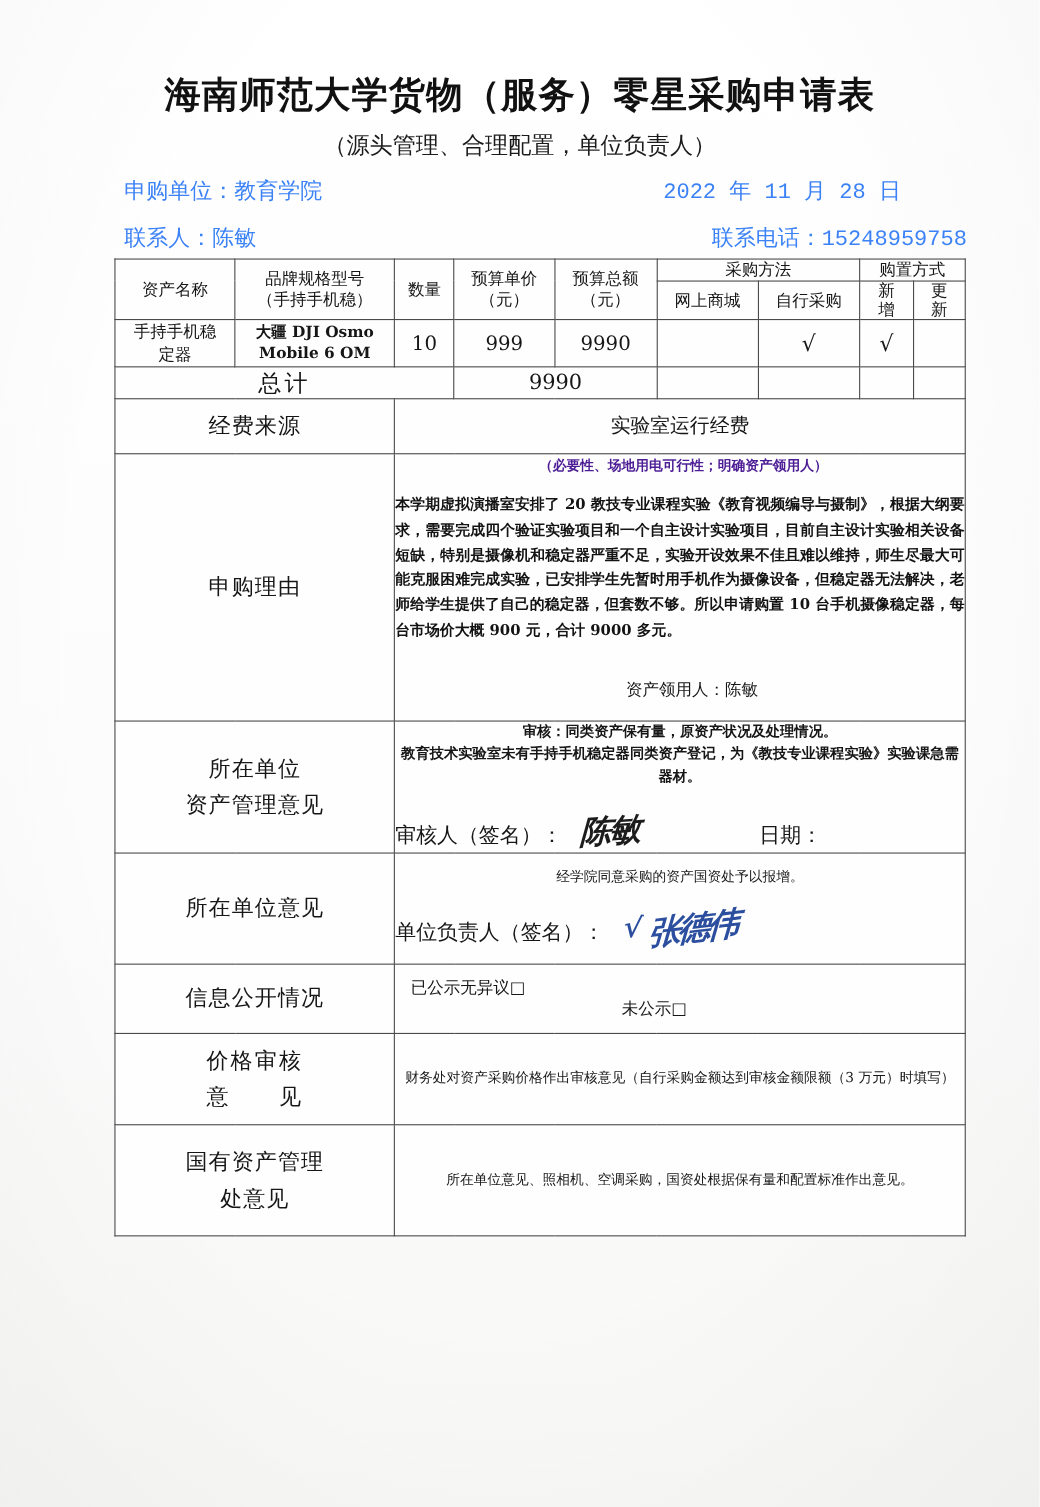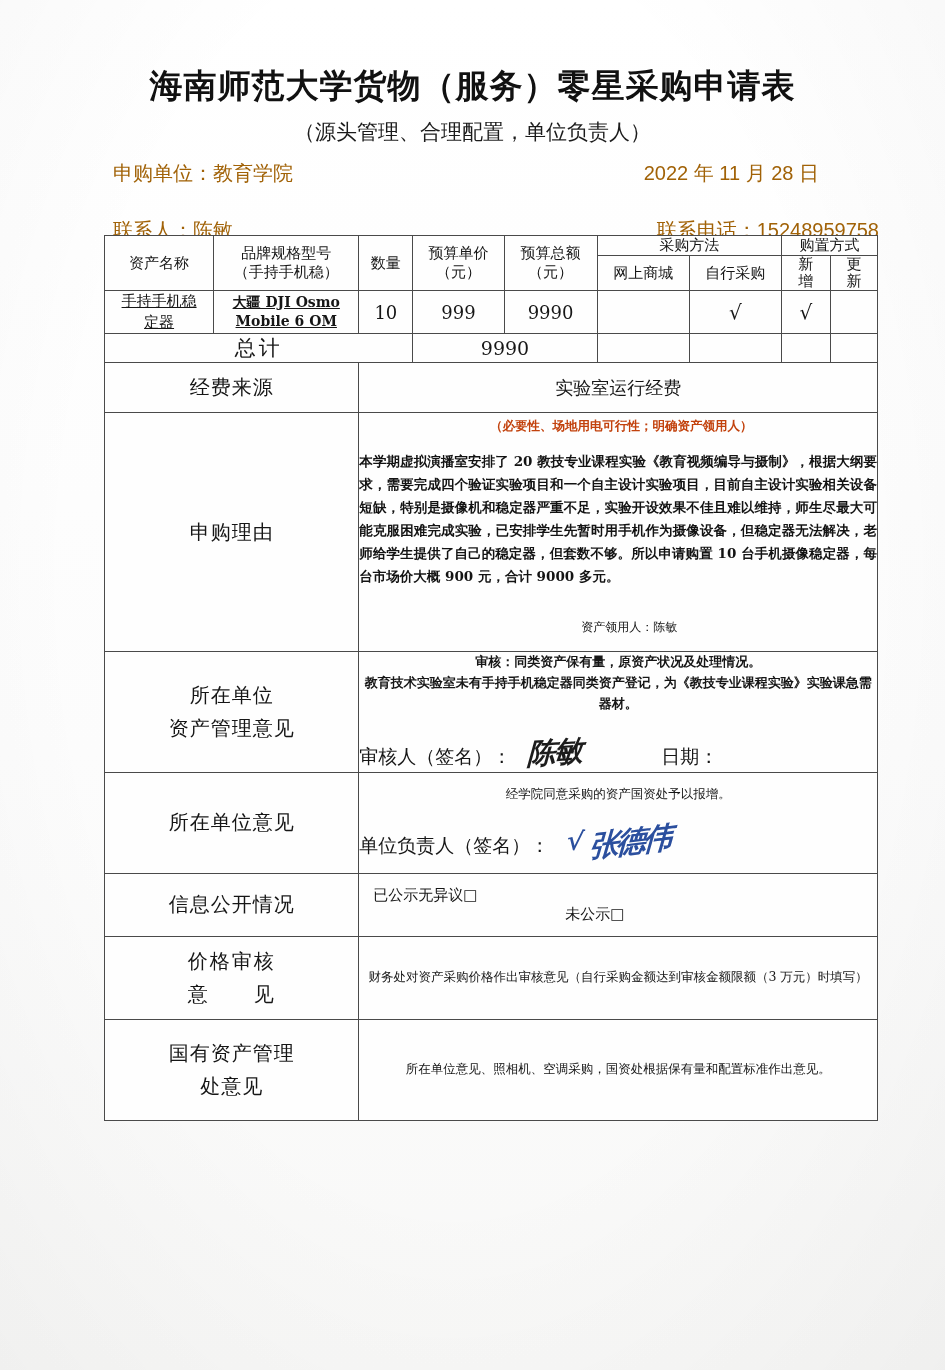--- a/index.html
+++ b/index.html
@@ -56,26 +56,26 @@
     color: #1b1b1b;
   }
 
   .meta-row {
     position: absolute;
     left: 113px;
     width: 768px;
     display: flex;
     justify-content: space-between;
     align-items: baseline;
-    font-family: Liberation Sans, sans-serif;
+    font-family: Liberation Mono, monospace;
     font-size: 20px;
-    color: #a16207;
+    color: #3b82f6;
   }
   .meta-row.r1 { top: 160px; }
-  .meta-row.r2 { top: 217px; }
+  .meta-row.r2 { top: 203px; }
   .meta-left  { white-space: nowrap; }
   .meta-right { white-space: nowrap; }
   .meta-row.r1 .meta-right { margin-right: 62px; }
   .meta-row.r2 .meta-right { margin-right: 2px; }
 
   
   .tbl {
     position: absolute;
     left: 104px;
     top: 235px;
@@ -103,21 +103,20 @@
     font-size: 15px;
     line-height: 1.15;
     letter-spacing: 0;
   }
   .hdr-cell .l2 { display: block; }
 
   .item-cell {
     font-size: 15px;
     line-height: 1.4;
     padding: 9px 3px;
-    text-decoration: underline;
   }
   .item-cell.model {
     font-size: 14px;
     font-weight: bold;
   }
   .num-cell {
     font-size: 18px;
     font-weight: bold;
   }
   .check-cell {
@@ -157,51 +156,52 @@
   }
   .sec-body.centerish {
     text-align: center;
     vertical-align: middle;
     font-size: 18px;
     padding: 10px;
   }
 
   .hint {
     font-size: 12.5px;
-    color: #c2410c;
+    color: #4c1d95;
     margin: 0 0 14px 6px;
     font-weight: bold;
   }
   .body-para {
     font-size: 13.5px;
     font-weight: bold;
     line-height: 1.70;
     text-align: justify;
     margin: 0;
     color: #131313;
   }
   .recipient-line {
-    font-size: 12px;
+    font-size: 15px;
     margin-top: 30px;
     margin-left: 22px;
     font-weight: normal;
   }
 
   .review-line {
     font-size: 13px;
     font-weight: bold;
     line-height: 1.6;
     margin: 0;
   }
   .sign-row {
     position: relative;
     margin-top: 26px;
     display: flex;
     align-items: flex-end;
     font-size: 19px;
+    gap: 29px;
   }
   .sign-row .lbl { white-space: nowrap; }
   .sign-row .date-lbl {
     margin-left: 150px;
     white-space: nowrap;
   }
 
   
   .hand {
     font-family: "DejaVu Serif", "Liberation Serif", serif;

